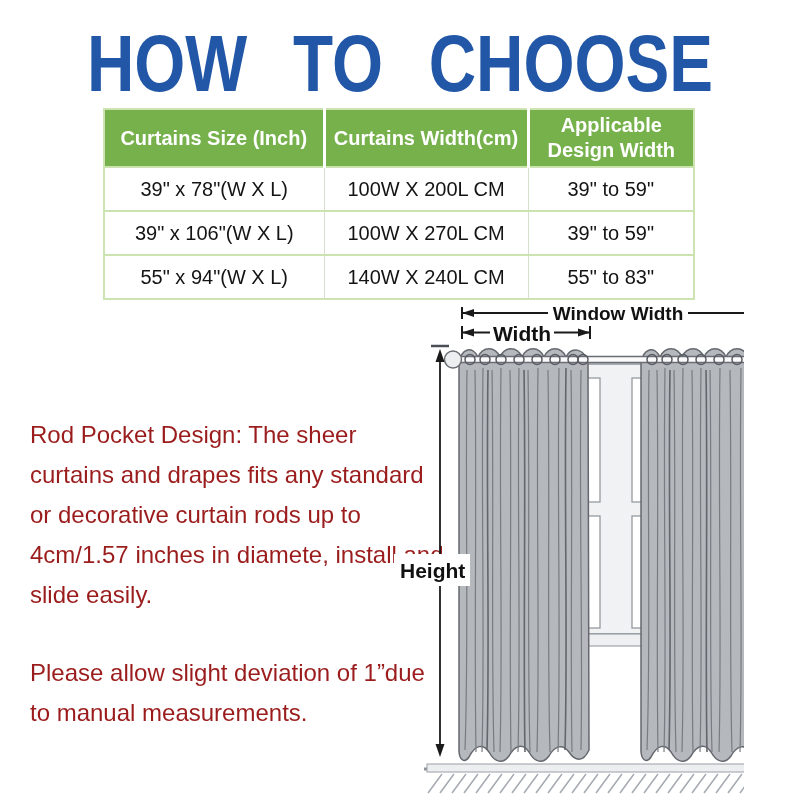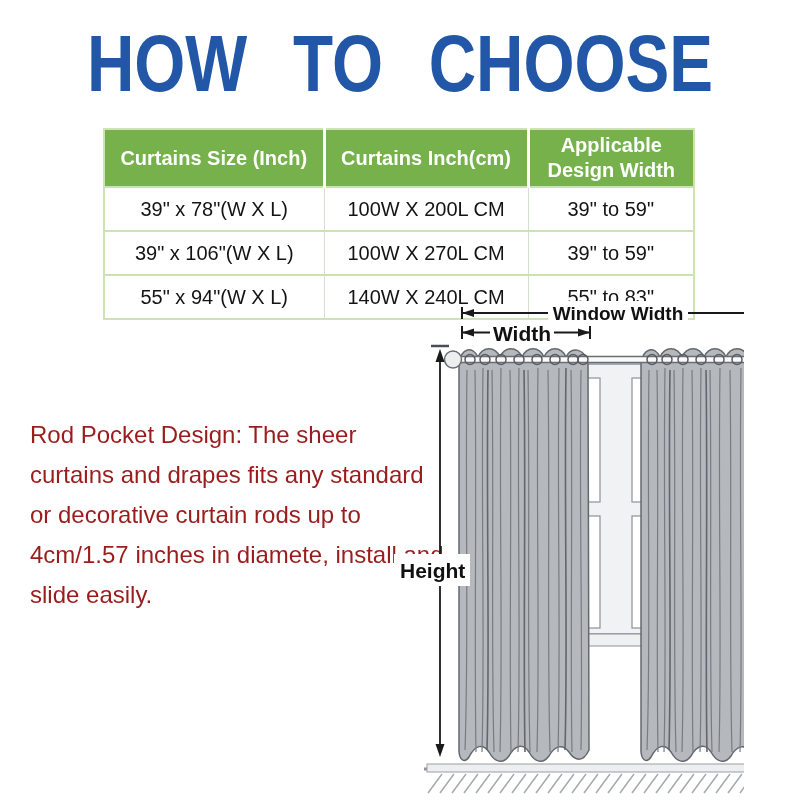--- a/index.html
+++ b/index.html
@@ -7,21 +7,21 @@
     position:relative;width:744px;height:800px;background:#ffffff;
     font-family:"Liberation Sans","DejaVu Sans",sans-serif;overflow:hidden;
   }
   .title{
     position:absolute;top:24px;left:0;width:800px;text-align:center;
     font-size:80px;font-weight:bold;color:#2257a8;letter-spacing:0px;
     word-spacing:0.42em;transform:scaleX(.82);transform-origin:50% 50%;
     white-space:nowrap;line-height:1;
   }
   .size-table{
-    position:absolute;left:103px;top:128px;width:590px;
+    position:absolute;left:103px;top:108px;width:590px;
     border-collapse:collapse;border:2px solid #cde4b2;table-layout:fixed;
   }
   .size-table th{
     background:#76b14c;color:#ffffff;font-weight:bold;font-size:20px;
     height:56px;text-align:center;vertical-align:middle;padding:0 8px;line-height:1.25;
   }
   .size-table th + th{border-left:3px solid #ffffff;}
   .size-table td{
     background:#ffffff;color:#141414;font-size:20px;height:40px;
     text-align:center;vertical-align:middle;border-top:2px solid #cbe3ae;
@@ -45,21 +45,21 @@
 
   <table class="size-table">
     <colgroup>
         <col class="col1">
         <col class="col2">
         <col class="col3">
       </colgroup>
     <thead>
       <tr>
         <th>Curtains Size (Inch)</th>
-        <th>Curtains Inch(cm)</th>
+        <th>Curtains Width(cm)</th>
         <th>Applicable Design Width</th>
       </tr>
     </thead>
     <tbody>
       <tr>
         <td>39" x 78"(W X L)</td>
         <td>100W X 200L CM</td>
         <td>39" to 59"</td>
       </tr>
       <tr>
@@ -70,20 +70,21 @@
       <tr>
         <td>55" x 94"(W X L)</td>
         <td>140W X 240L CM</td>
         <td>55" to 83"</td>
       </tr>
     </tbody>
   </table>
 
   <div class="notes">
     <p>Rod Pocket Design: The sheer curtains and drapes fits any standard or decorative curtain rods up to 4cm/1.57 inches in diamete, install and slide easily.</p>
+    <p>Please allow slight deviation of 1”due to manual measurements.</p>
   </div>
 
   <svg class="diagram" viewBox="0 0 420 500" xmlns="http://www.w3.org/2000/svg">
 
     <g>
       <rect x="197" y="64" width="86" height="270" fill="#f0f2f4" stroke="#8e9398" stroke-width="1.5"></rect>
       <rect x="205" y="78" width="15" height="124" fill="#ffffff" stroke="#8e9398" stroke-width="1.2"></rect>
       <rect x="252" y="78" width="23" height="124" fill="#ffffff" stroke="#8e9398" stroke-width="1.2"></rect>
       <rect x="205" y="216" width="15" height="112" fill="#ffffff" stroke="#8e9398" stroke-width="1.2"></rect>
       <rect x="252" y="216" width="23" height="112" fill="#ffffff" stroke="#8e9398" stroke-width="1.2"></rect>

